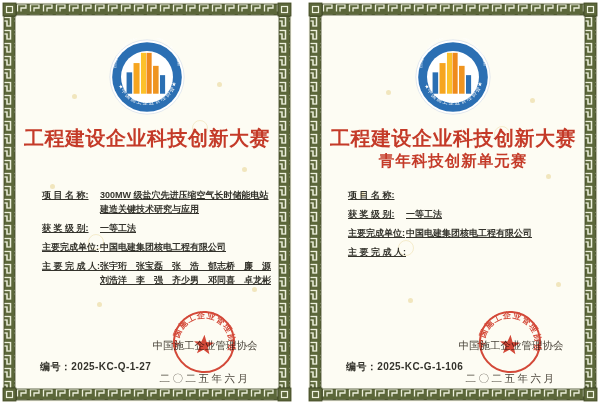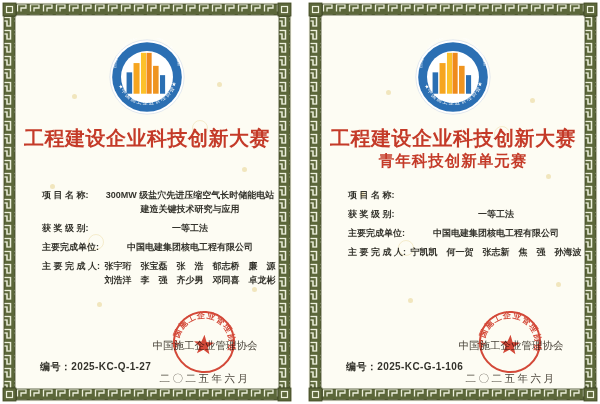--- a/index.html
+++ b/index.html
@@ -8,23 +8,23 @@
     font-family:"Liberation Sans","DejaVu Sans",sans-serif;
   }
   .page{width:600px;height:404px;display:flex;gap:16px;padding:2px;box-sizing:border-box;}
   .cert{position:relative;flex:1;height:400px;background:#fdfcf3;}
   .border-svg{position:absolute;left:0;top:0;width:100%;height:100%;}
   .logo{position:absolute;left:50%;top:36px;transform:translateX(-50%);}
   .title{position:absolute;left:0;right:0;text-align:center;color:#c43a28;font-weight:bold;}
   .t1{top:123px;font-size:20px;letter-spacing:0.5px;}
   .t2{top:149px;font-size:15.5px;letter-spacing:1px;}
   .fields{position:absolute;left:40px;right:12px;top:186px;font-size:9px;font-weight:bold;color:#34332c;}
-  .frow{display:flex;margin-bottom:5px;line-height:14px;}
+  .frow{display:flex;margin-bottom:5px;line-height:14px;text-decoration:underline;}
   .flabel{width:58px;flex:none;white-space:nowrap;}
-  .fval{flex:1;text-align:center;}
+  .fval{flex:1;}
   .fval div:empty{display:none;}
   .issuer{
     position:absolute;left:103px;width:200px;top:338px;text-align:center;
     color:#4a443a;font-family:"Liberation Serif","DejaVu Serif",serif;
     font-size:10.5px;line-height:12px;
   }
   .issuer .date{margin-top:21px;letter-spacing:2.5px;}
   .seal{
     position:absolute;left:169px;top:307px;width:66px;height:66px;
     mix-blend-mode:multiply;opacity:.92;transform:rotate(4deg);
@@ -229,23 +229,20 @@
           </span>
       </div>
       <div class="frow">
         <span class="flabel">主要完成单位:</span>
         <span class="fval">
             <div>中国电建集团核电工程有限公司</div>
           </span>
       </div>
       <div class="frow">
         <span class="flabel">主 要 完 成 人:</span>
-        <span class="fval">
-            <div>宁凯凯　何一贺　张志新　焦　强　孙海波</div>
-          </span>
       </div>
     </div>
 
     <div class="issuer">
       <div>中国施工企业管理协会</div>
       <div class="date">二〇二五年六月</div>
     </div>
 
     <svg class="seal" viewBox="0 0 100 100">
       <defs>

